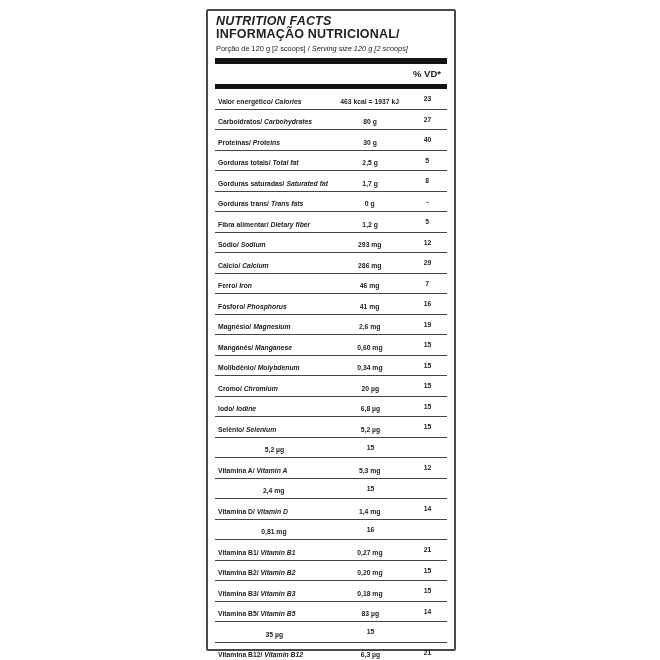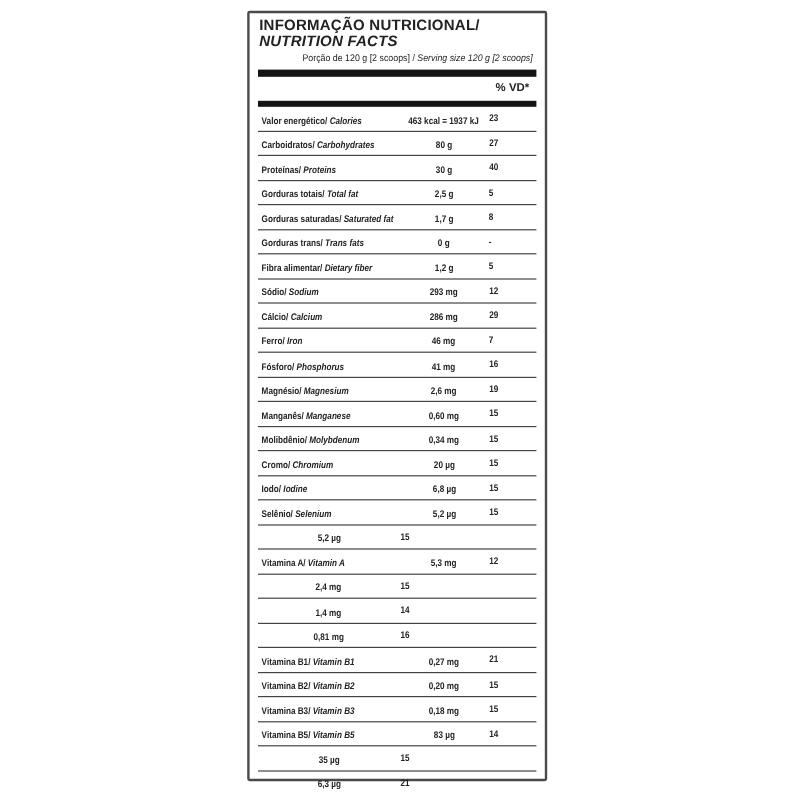--- a/index.html
+++ b/index.html
@@ -15,52 +15,52 @@
     position:absolute;left:206px;top:9px;width:250px;height:642px;
     box-sizing:border-box;
     border:2px solid var(--border,#4a4a4a);
     border-radius:2px;
     background:#ffffff;
     display:flex;flex-direction:column;
   }
   .panel-header{padding:4px 8px 0 8px;}
   .title{font-weight:bold;font-size:12.5px;line-height:13px;letter-spacing:0.2px;white-space:nowrap;}
   .italic{font-style:italic;}
-  .serving{margin-top:3px;font-size:8px;line-height:10px;white-space:nowrap;margin-left:36px;}
+  .serving{margin-top:3px;font-size:8px;line-height:10px;white-space:nowrap;}
   .serving .inner{display:inline-block;transform:scaleX(0.92);transform-origin:0 50%;}
   .bar{height:5.5px;background:var(--bar,#141414);margin:0 7px;flex:none;}
   .bar.first{margin-top:4px;}
   .vd-row{display:grid;grid-template-columns:1fr 74px 40px;align-items:center;height:20px;margin:0 7px;flex:none;}
   .vd-label{grid-column:3;text-align:center;font-weight:bold;font-size:9.5px;}
   .rows{height:614px;display:flex;flex-direction:column;margin:0 7px;flex:none;}
   .row{flex:1 1 0;display:grid;grid-template-columns:1fr 74px 40px;align-items:center;border-bottom:1px solid var(--separator,#454545);}
   .row:last-child{border-bottom:none;}
   .cell{min-width:0;}
   .cell.label{padding-left:3px;}
   .cond{display:inline-block;transform:scaleX(0.85);transform-origin:0 50%;white-space:nowrap;font-size:8px;font-weight:bold;}
   .cell.value{text-align:center;}
   .cond-c{display:inline-block;transform:scaleX(0.85);transform-origin:50% 50%;white-space:nowrap;font-size:8px;font-weight:bold;}
-  .cell.vd{font-size:8px;font-weight:bold;}
+  .cell.vd{text-align:center;font-size:8px;font-weight:bold;}
   .footnote{padding:5px 7px 0 7px;}
   .footnote .inner{
     display:block;width:264px;
     transform:scaleX(0.879);transform-origin:0 0;
     font-size:6.2px;line-height:9.8px;font-weight:bold;
     text-align:left;
   }
 </style>
 </head>
 <body>
 
 <div class="canvas">
   <div class="label-box">
 
     <div class="panel-header">
+      <div class="title italic">NUTRITION FACTS</div>
       <div class="title">INFORMAÇÃO NUTRICIONAL/</div>
-      <div class="title italic">NUTRITION FACTS</div>
       <div class="serving">
         <span class="inner">
           <span>Porção de 120 g [2 scoops] /</span><span class="italic"> Serving size 120 g [2 scoops]</span>
         </span>
       </div>
     </div>
 
     <div class="bar first"></div>
 
     <div class="vd-row">
@@ -162,20 +162,21 @@
         <div class="row">
           <div class="cell label"><span class="cond"><span>Vitamina A/</span><span class="italic"> Vitamin A</span></span></div>
           <div class="cell value"><span class="cond-c">5,3 mg</span></div>
           <div class="cell vd"><span class="cond-c">12</span></div>
         </div>
         <div class="row">
           <div class="cell value"><span class="cond-c">2,4 mg</span></div>
           <div class="cell vd"><span class="cond-c">15</span></div>
         </div>
         <div class="row">
+          <div class="cell label"><span class="cond"><span>Vitamina D/</span><span class="italic"> Vitamin D</span></span></div>
           <div class="cell value"><span class="cond-c">1,4 mg</span></div>
           <div class="cell vd"><span class="cond-c">14</span></div>
         </div>
         <div class="row">
           <div class="cell value"><span class="cond-c">0,81 mg</span></div>
           <div class="cell vd"><span class="cond-c">16</span></div>
         </div>
         <div class="row">
           <div class="cell label"><span class="cond"><span>Vitamina B1/</span><span class="italic"> Vitamin B1</span></span></div>
           <div class="cell value"><span class="cond-c">0,27 mg</span></div>
@@ -194,20 +195,21 @@
         <div class="row">
           <div class="cell label"><span class="cond"><span>Vitamina B5/</span><span class="italic"> Vitamin B5</span></span></div>
           <div class="cell value"><span class="cond-c">83 µg</span></div>
           <div class="cell vd"><span class="cond-c">14</span></div>
         </div>
         <div class="row">
           <div class="cell value"><span class="cond-c">35 µg</span></div>
           <div class="cell vd"><span class="cond-c">15</span></div>
         </div>
         <div class="row">
+          <div class="cell label"><span class="cond"><span>Vitamina B12/</span><span class="italic"> Vitamin B12</span></span></div>
           <div class="cell value"><span class="cond-c">6,3 µg</span></div>
           <div class="cell vd"><span class="cond-c">21</span></div>
         </div>
         <div class="row">
           <div class="cell label"><span class="cond"><span>Biotina/</span><span class="italic"> Biotin</span></span></div>
           <div class="cell value"><span class="cond-c">0,72 µg</span></div>
           <div class="cell vd"><span class="cond-c">14</span></div>
         </div>
         <div class="row">
           <div class="cell label"><span class="cond"><span>Ácido Fólico/</span><span class="italic"> Folic acid</span></span></div>

